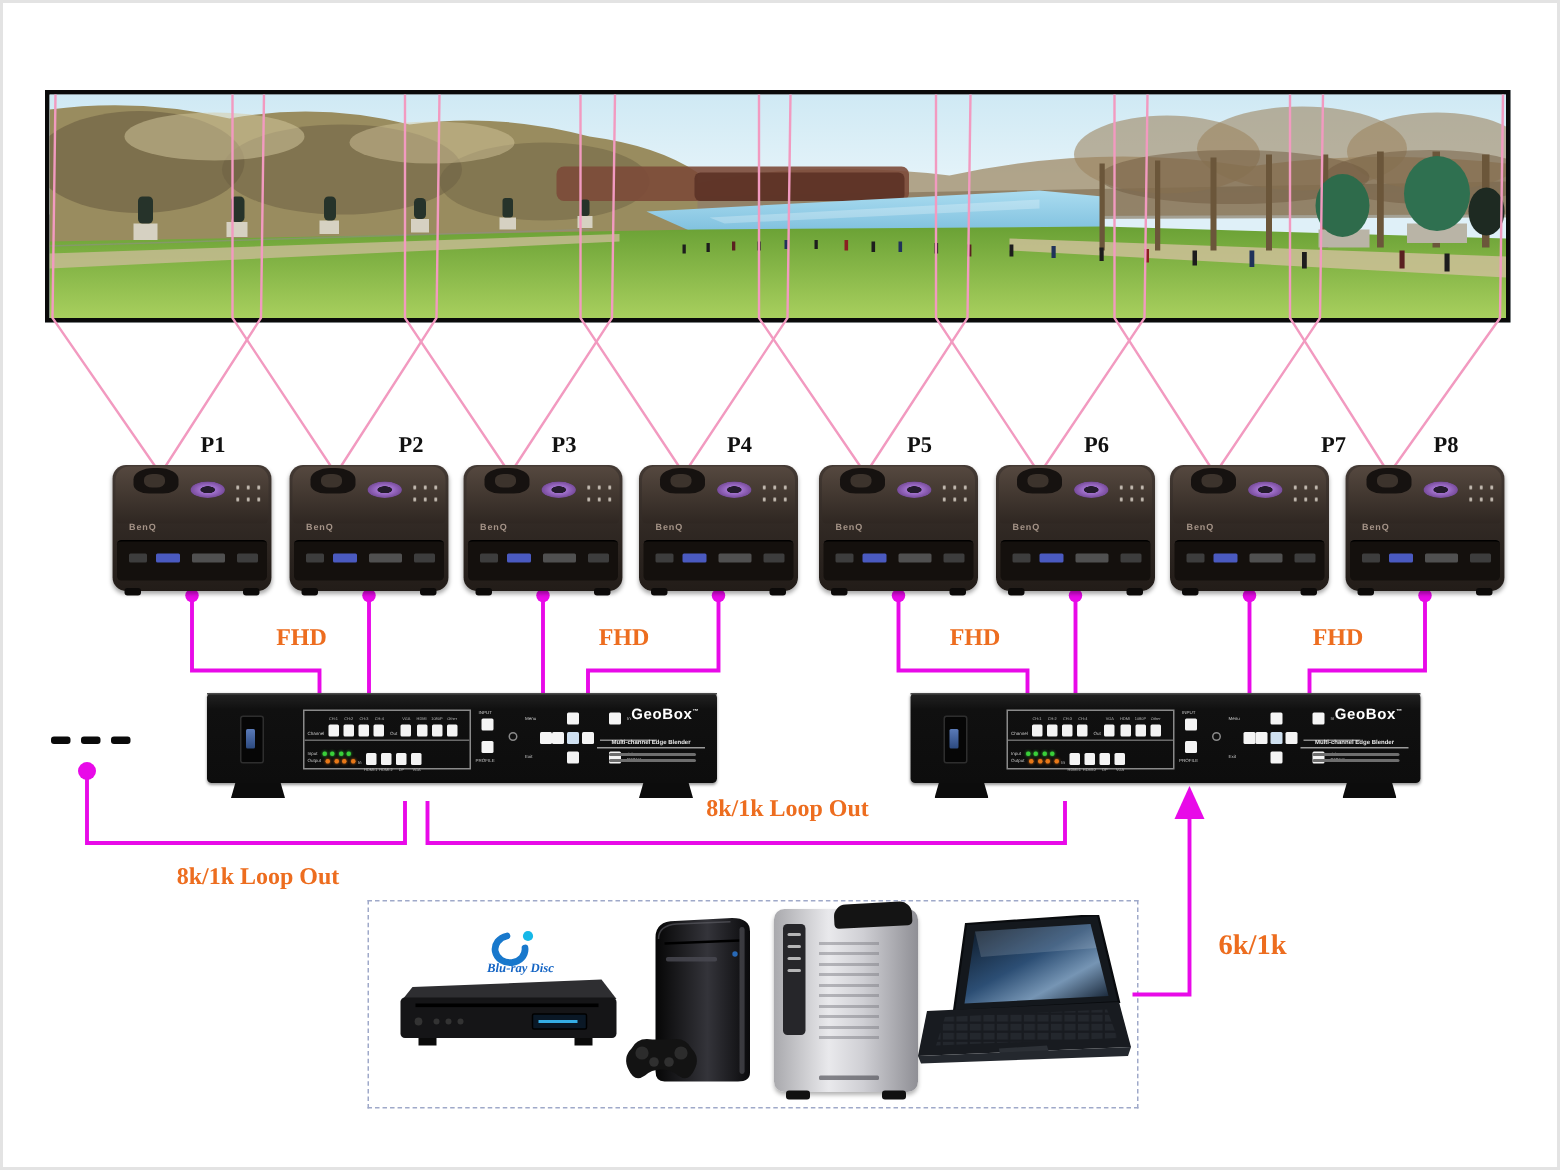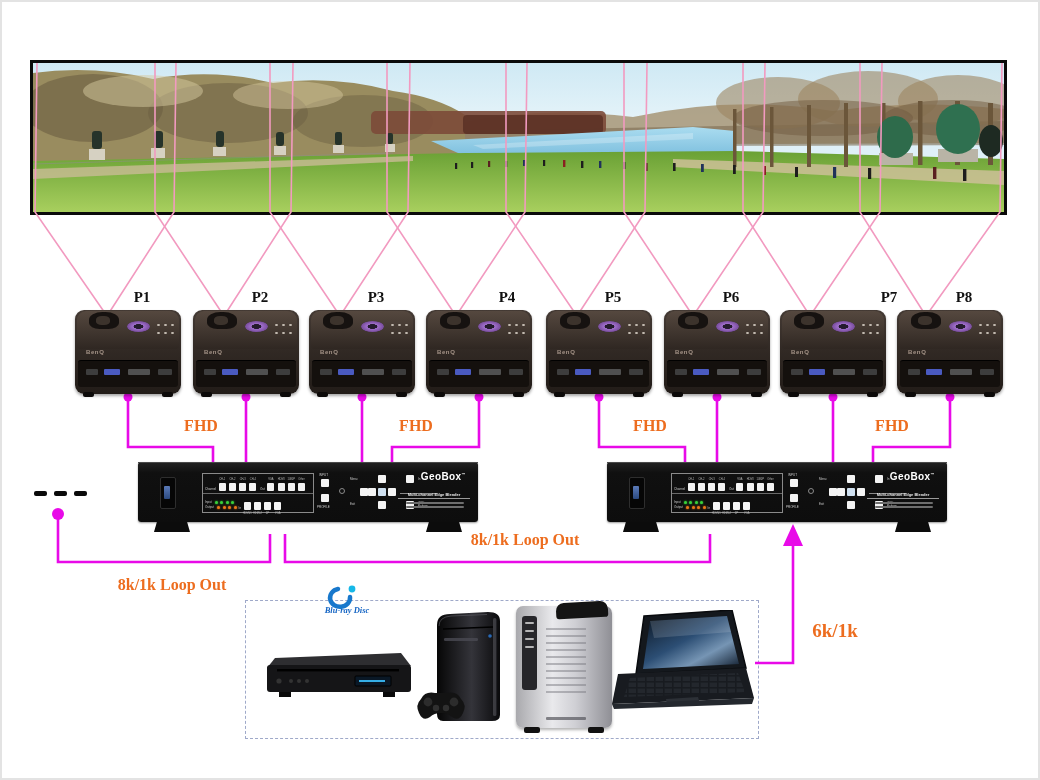--- a/index.html
+++ b/index.html
@@ -56,21 +56,21 @@
           border-bottom:.5px solid #9a9a9a;padding-bottom:1px;}
   .gb-fine{position:absolute;right:14px;width:58px;height:1.6px;background:#6e6e6e;border-radius:1px;}
 
   
   .lab-orange{position:absolute;font:bold 16px "Liberation Serif",serif;color:#ed6d1f;text-align:center;z-index:7;}
   .dashes{position:absolute;left:34px;top:491px;display:flex;gap:7px;z-index:6;}
   .dashes i{width:13px;height:5px;background:#0a0a0a;border-radius:2px;}
 
   
   #srcbox{position:absolute;left:245px;top:600px;width:512px;height:137px;border:1.6px dashed #9fa9c9;z-index:4;}
-  #bdlogo{position:absolute;left:316px;top:583px;z-index:6;text-decoration:underline;}
+  #bdlogo{position:absolute;left:316px;top:618px;z-index:6;text-decoration:underline;}
   #bdplayer{position:absolute;left:263px;top:650px;z-index:6;}
   #ps3{position:absolute;left:430px;top:610px;z-index:6;}
   #pad{position:absolute;left:414px;top:688px;z-index:7;}
   #hdd{position:absolute;left:516px;top:606px;width:96px;height:122px;z-index:6;
        background:linear-gradient(90deg,#a9a9ad 0%,#e9e9ec 38%,#cfcfd4 62%,#8f8f95 100%);border-radius:7px;box-shadow:0 2px 3px rgba(0,0,0,.3);}
   .hdd-handle{position:absolute;right:4px;top:-4px;width:52px;height:16px;background:#141414;border-radius:8px 8px 3px 3px;transform:rotate(-3deg);}
   .hdd-strip{position:absolute;left:6px;top:10px;width:15px;height:74px;background:#26262a;border-radius:3px;}
   .hdd-strip i{display:block;width:9px;height:2px;background:#cfcfcf;margin:6px auto 0;border-radius:1px;opacity:.85;}
   .hdd-vent{position:absolute;left:30px;top:22px;width:40px;height:70px;opacity:.5;
             background:repeating-linear-gradient(180deg,#7d7d84 0 2px,transparent 2px 7px);}
@@ -233,23 +233,23 @@
       <polyline points="285,534 285,562 710,562 710,534"></polyline>
     </g>
 
     <g>
       <polyline points="755,663 793,663 793,542" fill="none" stroke="#e80ae8" stroke-width="2.6"></polyline>
       <polygon points="783,546 803,546 793,524" fill="#e80ae8"></polygon>
     </g>
   </svg>
 
   <span class="pj-label" style="left:120px">P1</span>
-  <span class="pj-label" style="left:238px">P2</span>
+  <span class="pj-label" style="left:252px">P2</span>
   <span class="pj-label" style="left:354px">P3</span>
-  <span class="pj-label" style="left:485px">P4</span>
+  <span class="pj-label" style="left:471px">P4</span>
   <span class="pj-label" style="left:591px">P5</span>
   <span class="pj-label" style="left:709px">P6</span>
   <span class="pj-label" style="left:867px">P7</span>
   <span class="pj-label" style="left:942px">P8</span>
 
   <div class="pj" style="left:75px">
       <div class="pj-body"></div>
       <div class="pj-top"></div>
       <div class="pj-handle"></div>
       <div class="pj-ring"></div>

